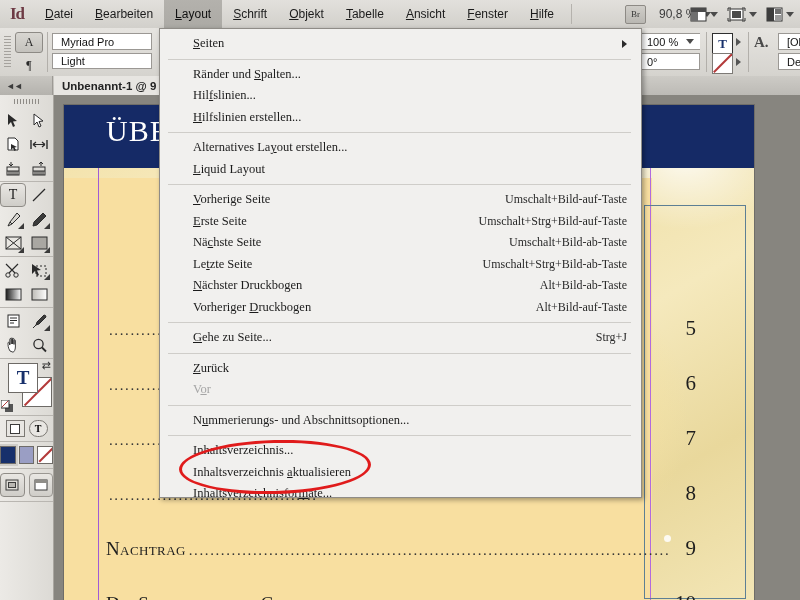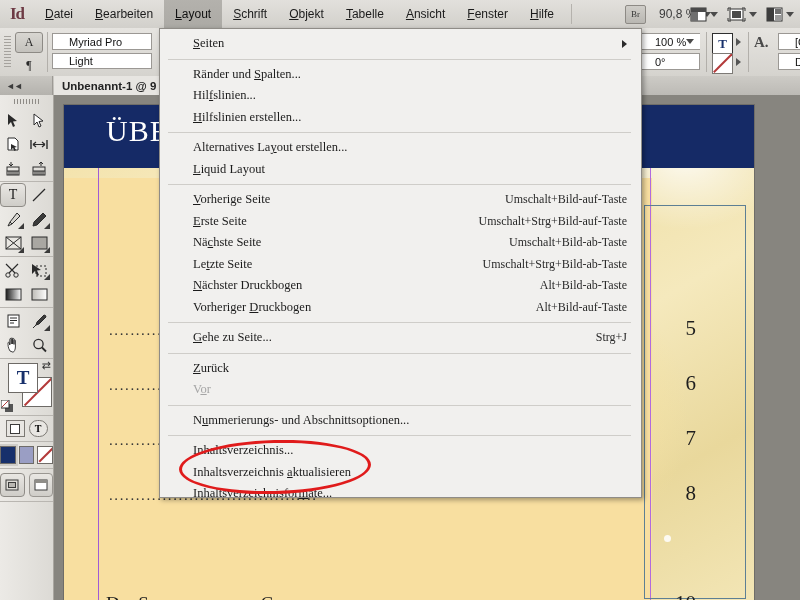--- a/index.html
+++ b/index.html
@@ -64,21 +64,21 @@
     width:26px;height:19px;border:1px solid #8d8a85;border-radius:3px;
     background:linear-gradient(#d8d6d1,#c4c2bd);
     display:flex;align-items:center;justify-content:center;
     font-family:"Liberation Serif",serif;font-size:12px;color:#2a2a2a;
     margin-bottom:2px;
   }
   .ap-btn.pil{border-color:transparent;background:transparent;}
   .ctrl-sep{position:absolute;width:1px;background:#b2afaa;}
   .fontbox{
     position:absolute;background:#fff;border:1px solid #9b9894;
-    font-size:11px;color:#111;padding:2px 16px;box-sizing:border-box;
+    font-size:11px;color:#111;padding:2px 8px;box-sizing:border-box;
     display:flex;align-items:center;overflow:hidden;white-space:nowrap;
   }
   .ctrl-swatch{
     position:absolute;width:19px;height:19px;border:1px solid #7d7a76;
     background:#fff;display:flex;align-items:center;justify-content:center;
   }
   .ctrl-arrow{position:absolute;width:0;height:0;
     border-top:4px solid transparent;border-bottom:4px solid transparent;
     border-left:5px solid #555;}
 
@@ -623,20 +623,25 @@
       </div>
       <div class="tocline" style="left:42px;top:321px;width:590px;">
         <span class="toc-dots">.......................................</span>
         <span class="toc-num">7</span>
       </div>
       <div class="tocline" style="left:42px;top:376px;width:590px;">
         <span class="toc-dots">.......................................</span>
         <span class="toc-num">8</span>
       </div>
 
+      <div class="tocline" style="left:42px;top:431px;width:590px;">
+        <span class="toc-title smallcap">Nachtrag</span>
+        <span class="toc-dots">..........................................................................................</span>
+        <span class="toc-num">9</span>
+      </div>
       <div class="tocline" style="left:42px;top:486px;width:590px;">
         <span class="toc-title smallcap">Die Sieger unseres Contestes</span>
         <span class="toc-dots">.......................................................</span>
         <span class="toc-num">10</span>
       </div>
     </div>
   </div>
 
   <div class="dropdown">
 

